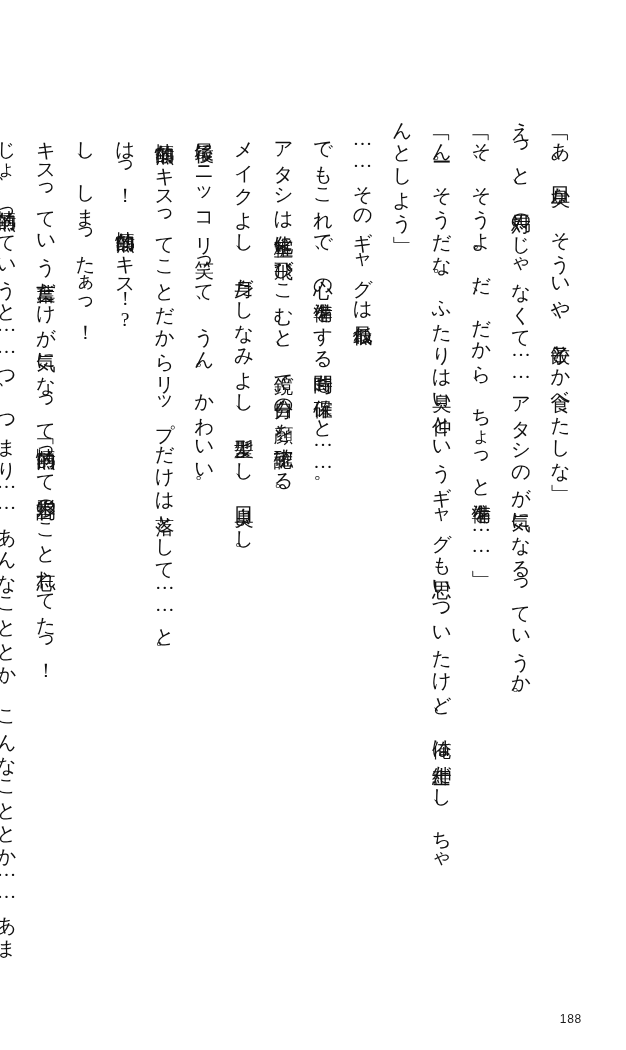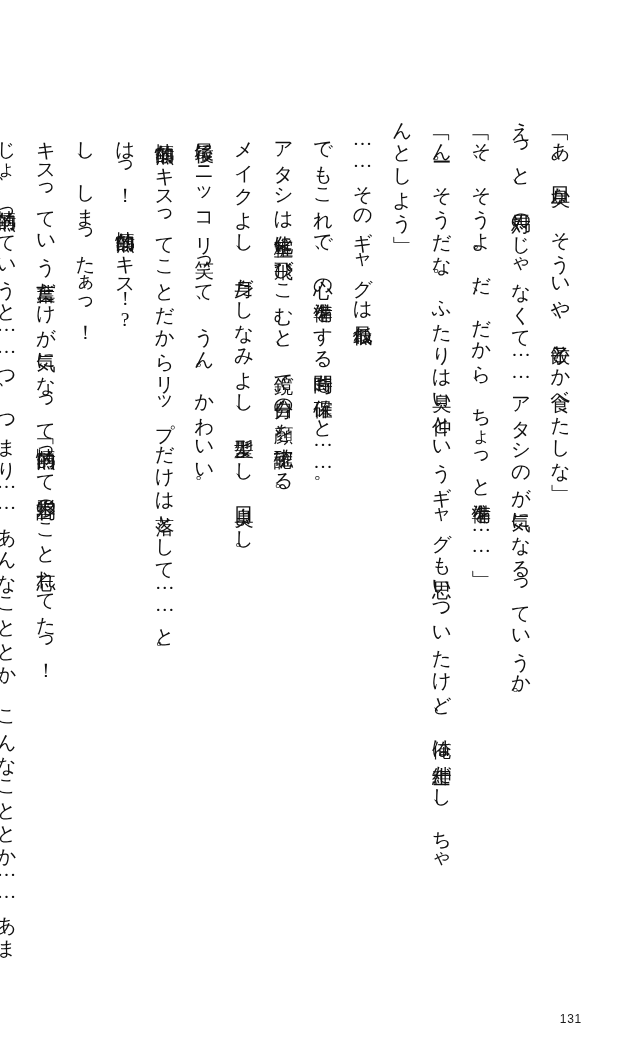--- a/index.html
+++ b/index.html
@@ -82,15 +82,15 @@
     <span class="line indent">メイクよし、身だしなみよし、髪型よし、口臭よし。</span>
     <span class="line indent">最後にニッコリ笑って、うん。かわいい。</span>
     <span class="line indent">情熱的なキスってことだからリップだけは落として……と。</span>
     <span class="line indent">はっ！　情熱的なキス!?</span>
     <span class="line indent">し、しまったぁっ！</span>
     <span class="line indent">キスっていう言葉だけが気になって「情熱的」って形容詞のこと忘れてたっ！</span>
     <span class="line indent">じょ、情熱的っていうと……つ、つまり……あんなこととか、こんなこととか……あま</span>
 
   </div>
 
-  <div class="page-number">131</div>
+  <div class="page-number">188</div>
 
 </div>
 
 </body></html>

